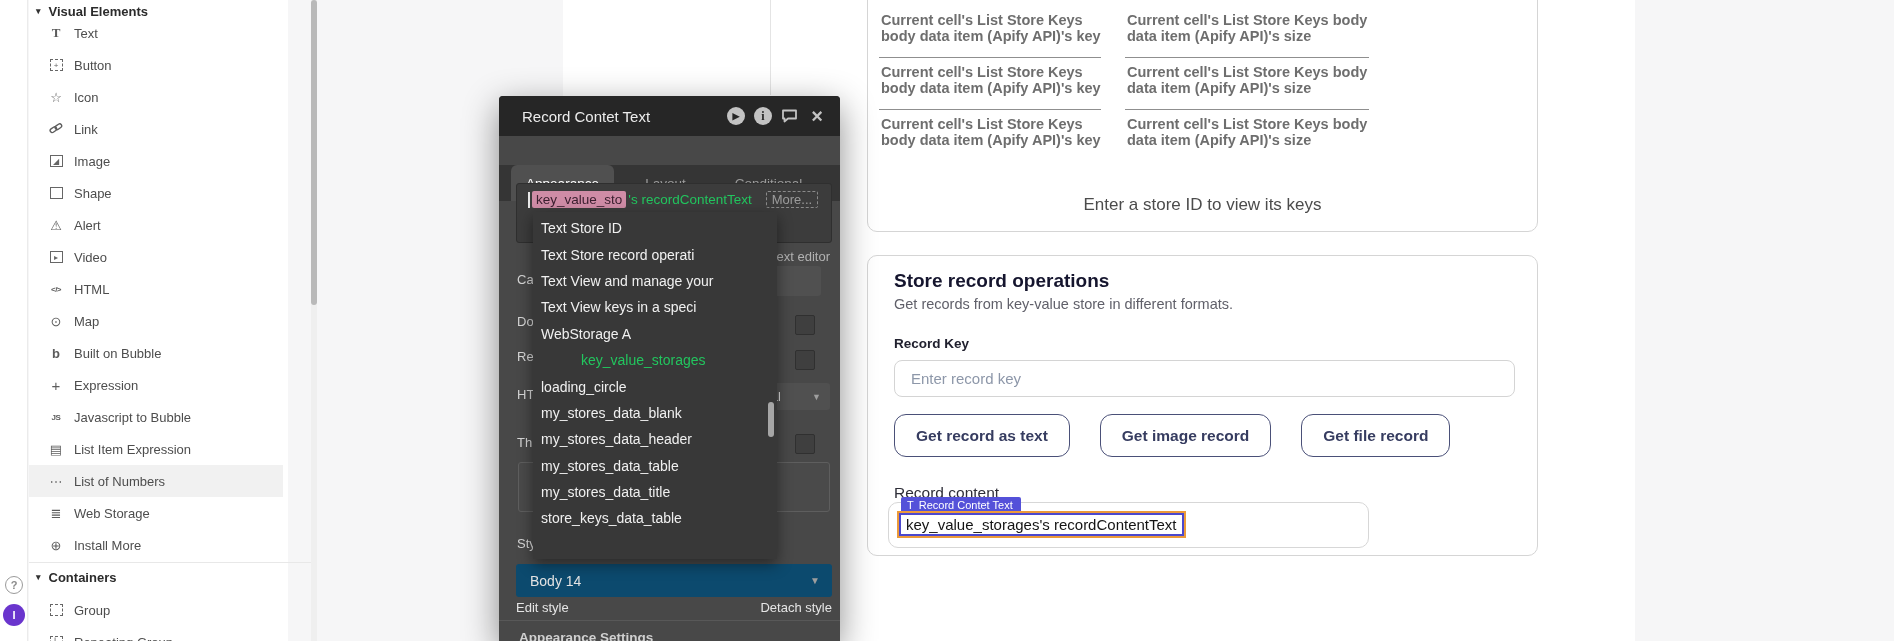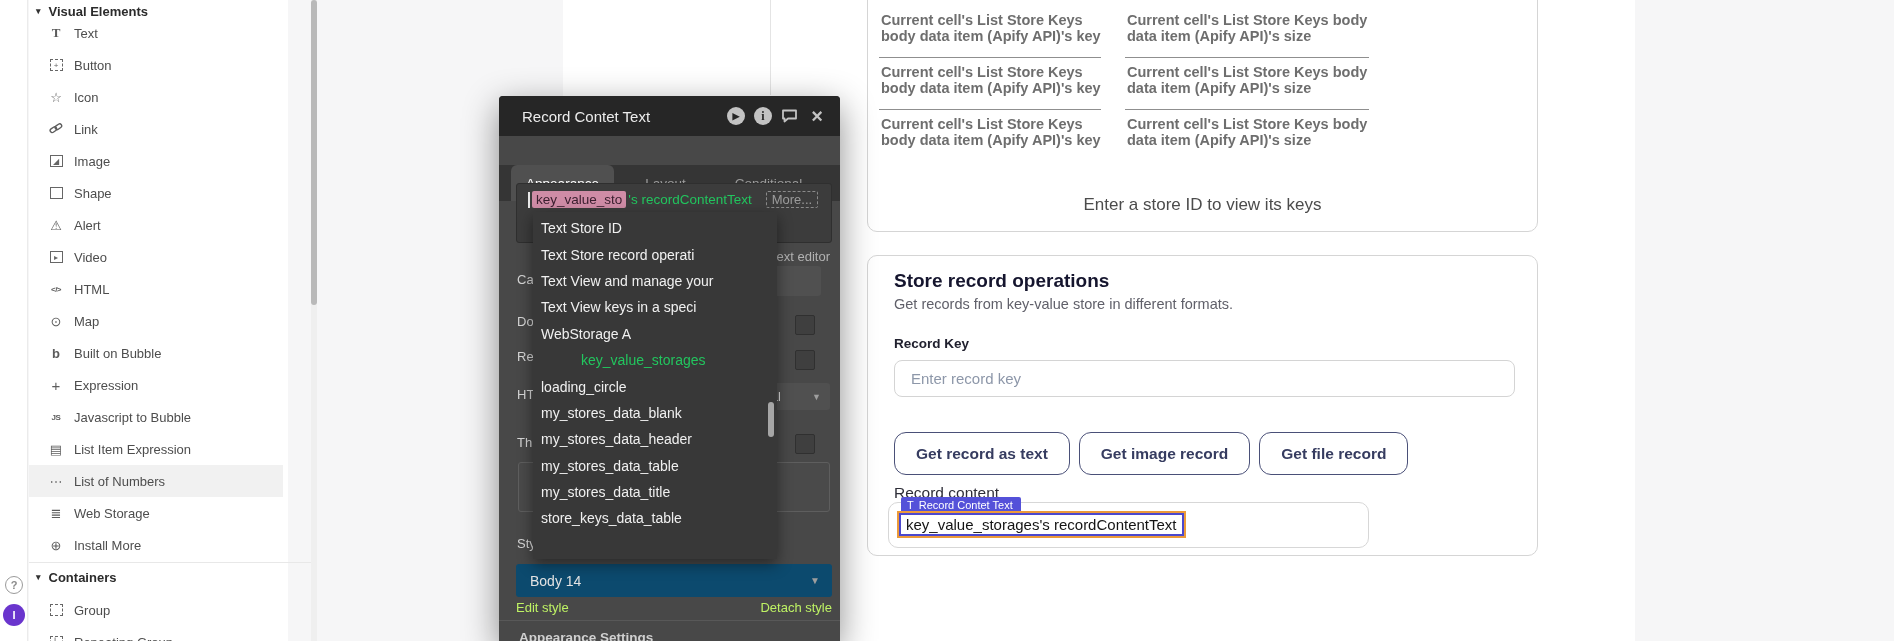--- a/index.html
+++ b/index.html
@@ -41,21 +41,21 @@
   .kv-size{width:244px;}
   .kv-row.b .kv-cell{border-bottom:1px solid #8f8f8f;}
   .kv-empty{position:absolute;left:0;top:212px;width:100%;text-align:center;font-size:17px;color:#4c4c4c;}
   .card2{left:867px;top:255px;width:671px;height:301px;}
   .c2-title{position:absolute;left:26px;top:14px;font-size:19px;font-weight:bold;color:#15152e;}
   .c2-sub{position:absolute;left:26px;top:40px;font-size:14.5px;color:#60606a;}
   .c2-label{position:absolute;left:26px;top:80px;font-size:13.5px;font-weight:bold;color:#21212f;}
   .c2-input{position:absolute;left:26px;top:104px;width:621px;height:37px;border:1px solid #d4d4d4;border-radius:8px;
      padding:0 16px;font-size:15px;color:#0c4a6e;font-family:"Liberation Sans",sans-serif;outline:none;}
   .c2-input::placeholder{color:#8d97a9;}
-  .btn-row{position:absolute;left:26px;top:176px;display:flex;gap:9px;}
+  .btn-row{position:absolute;left:26px;top:158px;display:flex;gap:30px;}
   .op-btn{height:43px;padding:0 21px;border:1.5px solid #4a5078;border-radius:12px;background:#fff;
      font-size:15.5px;font-weight:bold;color:#363c60;font-family:"Liberation Sans",sans-serif;cursor:pointer;}
   .rc-label{position:absolute;left:26px;top:228px;font-size:15.5px;color:#2e2e38;}
   .rc-box{position:absolute;left:20px;top:246px;width:481px;height:46px;border:1px solid #d7d7d7;border-radius:10px;}
   .rc-badge{position:absolute;left:33px;top:241px;height:16px;background:#5451d9;color:#fff;font-size:11px;
      display:flex;align-items:center;gap:5px;padding:0 8px 0 6px;border-radius:2px;white-space:nowrap;overflow:hidden;}
   .rc-sel{position:absolute;left:31px;top:257px;background:#fff;border:2px solid #4c48ce;box-shadow:0 0 0 2px #ec9a3a;
      padding:1px 5px;font-size:15px;color:#141414;white-space:nowrap;}
   
   .panel{position:absolute;left:499px;top:96px;width:341px;height:545px;background:#484848;
@@ -81,21 +81,21 @@
   .grayput{position:absolute;left:201px;top:170px;width:121px;height:30px;background:#505050;border-radius:3px;z-index:1;}
   .cb{position:absolute;left:296px;width:20px;height:20px;background:#3f3f3f;border:1px solid #303030;border-radius:2px;z-index:1;cursor:pointer;}
   .mini-sel{position:absolute;left:191px;top:287px;width:140px;height:27px;background:#505050;border-radius:3px;z-index:1;
      display:flex;align-items:center;justify-content:center;color:#d8d8d8;font-size:13px;cursor:pointer;}
   .mini-sel .dn{position:absolute;right:9px;font-size:9px;color:#9e9e9e;}
   .boxfrag{position:absolute;left:19px;top:366px;width:312px;height:50px;border:1px solid #5e5e5e;background:#4a4a4a;border-radius:3px;z-index:1;}
   .style-sel{position:absolute;left:17px;top:468px;width:316px;height:33px;background:#0c4a6e;border-radius:3px;z-index:1;
      display:flex;align-items:center;padding:0 14px;color:#e3e3e3;font-size:14px;cursor:pointer;}
   .style-sel .dn{position:absolute;right:12px;font-size:10px;color:#9e9e9e;}
   .link-row{position:absolute;left:17px;top:504px;width:316px;display:flex;justify-content:space-between;z-index:1;
-     color:#bef264;font-size:13px;text-align:center;}
+     color:#e5e5e5;font-size:13px;text-align:center;}
   .p-div{position:absolute;left:0;top:524px;width:100%;height:1px;background:#585858;z-index:1;}
   .app-set{position:absolute;left:20px;top:534px;z-index:1;color:#d0d0d0;font-size:13.5px;font-weight:bold;}
   .dropdown{position:absolute;left:34px;top:116px;width:244px;height:347px;background:#383838;z-index:5;
      box-shadow:0 5px 14px rgba(0,0,0,.45);padding-top:3px;}
   .dd-item{height:26.4px;display:flex;align-items:center;padding-left:8px;font-size:14px;color:#f0f0f0;cursor:pointer;white-space:nowrap;}
   .dd-item.sel{color:#22c55e;margin-left:40px;}
   .dd-thumb{position:absolute;right:3px;top:190px;width:6px;height:35px;background:#a6a6a6;border-radius:3px;}
 </style>
 </head>
 <body>

